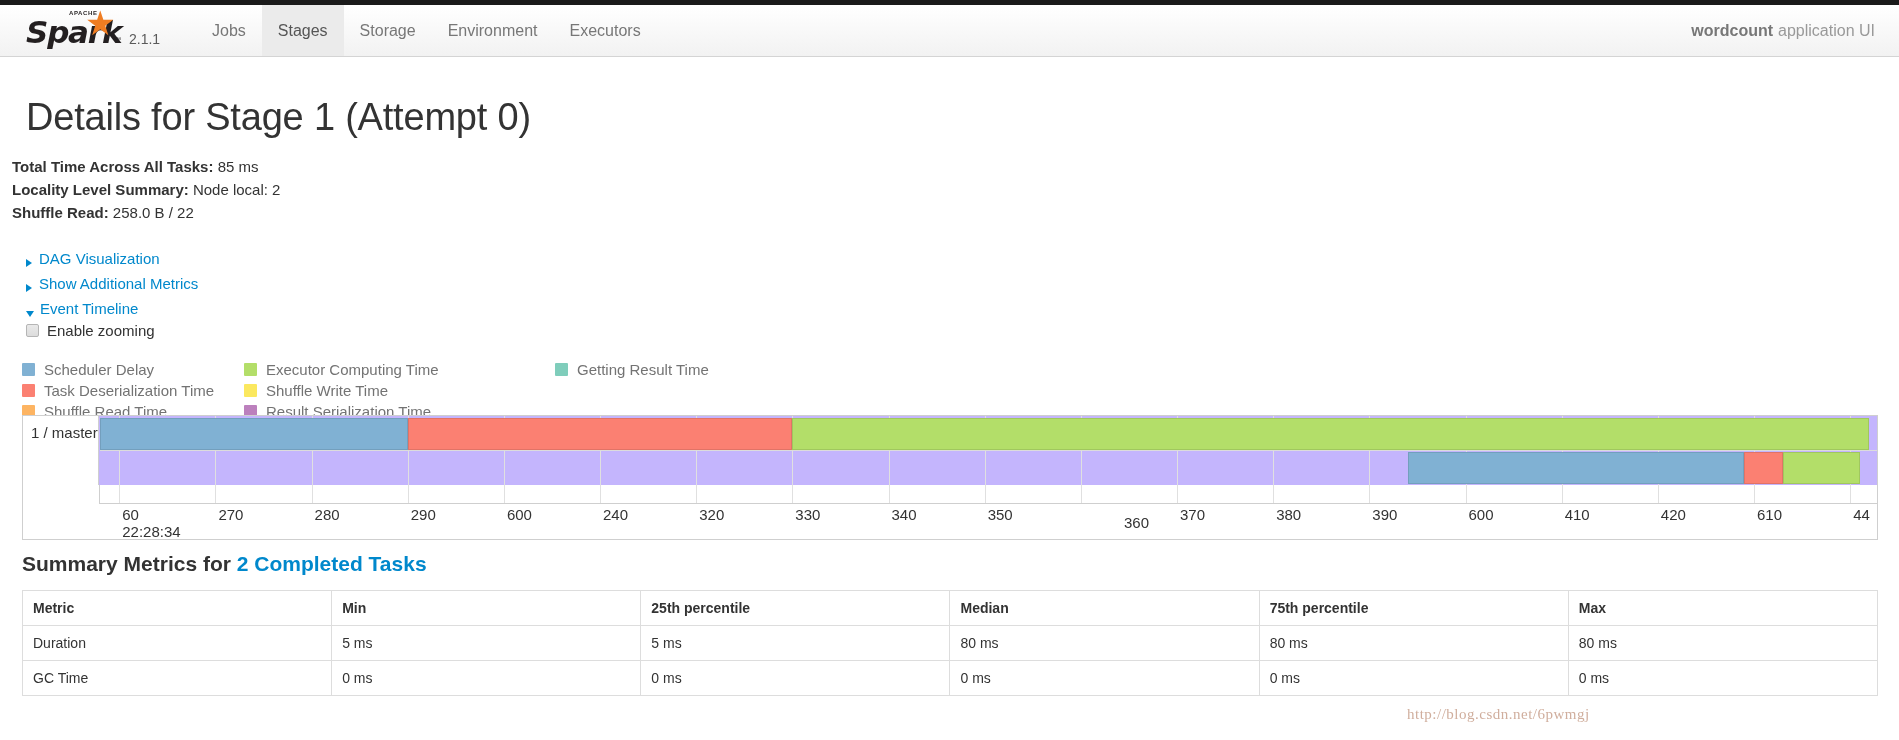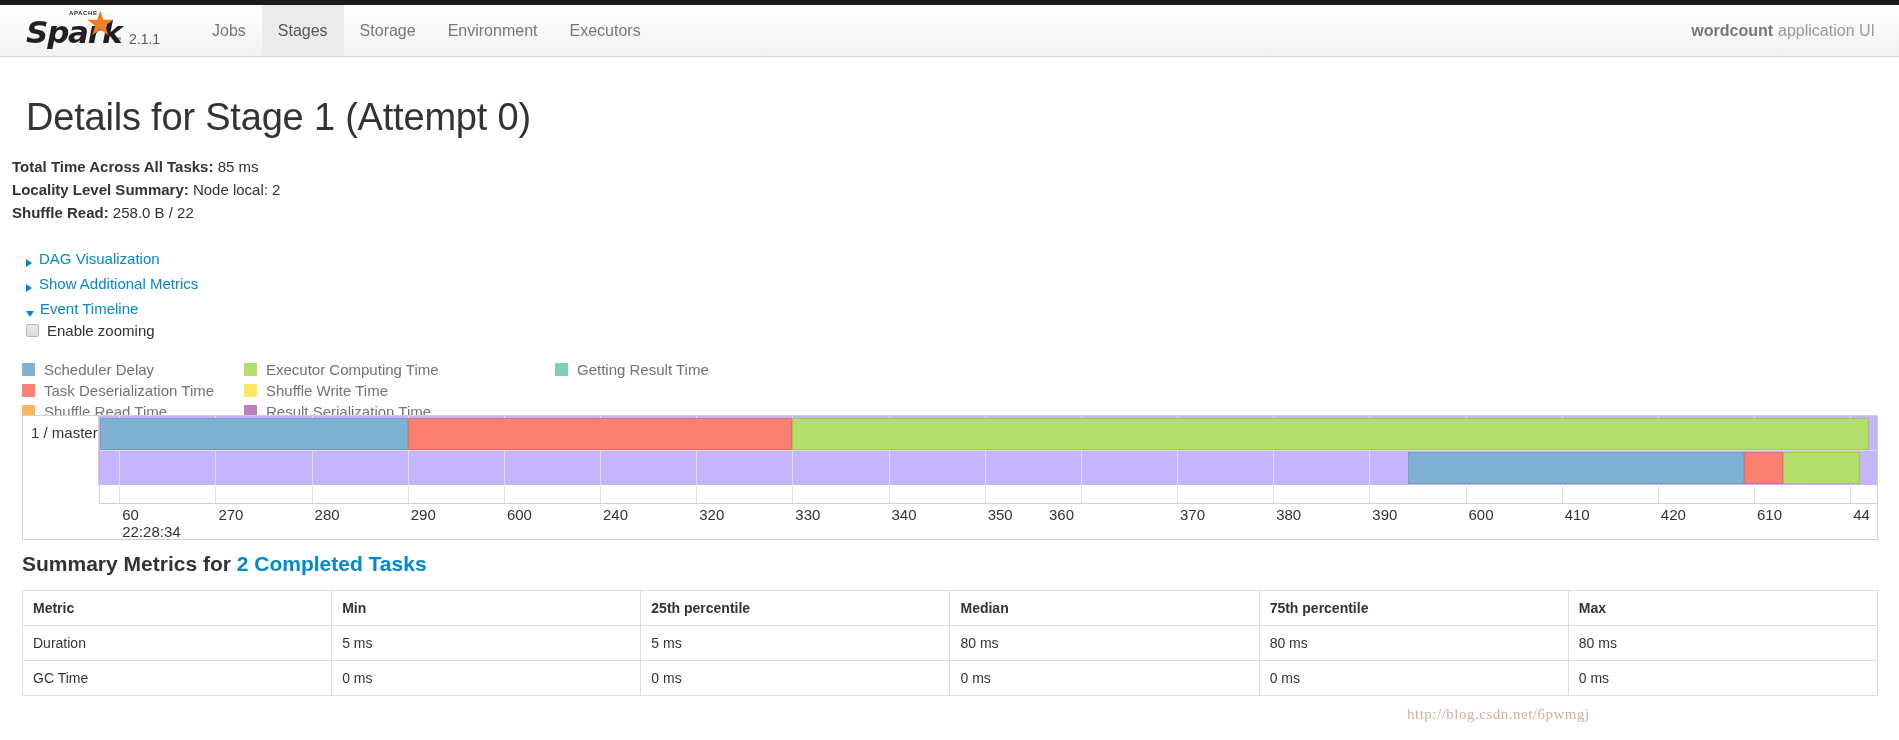--- a/index.html
+++ b/index.html
@@ -400,21 +400,21 @@
       <div class="axis-tick-label" style="left: 580.043px;">240</div>
       <div class="axis-tickline" style="left: 673.205px;"></div>
       <div class="axis-tick-label" style="left: 676.205px;">320</div>
       <div class="axis-tickline" style="left: 769.368px;"></div>
       <div class="axis-tick-label" style="left: 772.368px;">330</div>
       <div class="axis-tickline" style="left: 865.53px;"></div>
       <div class="axis-tick-label" style="left: 868.53px;">340</div>
       <div class="axis-tickline" style="left: 961.692px;"></div>
       <div class="axis-tick-label" style="left: 964.692px;">350</div>
       <div class="axis-tickline" style="left: 1057.85px;"></div>
-      <div class="axis-tick-label" style="left: 1026px;">360</div>
+      <div class="axis-tick-label" style="left: 1101px; margin-top: 8px;">360</div>
       <div class="axis-tickline" style="left: 1154.02px;"></div>
       <div class="axis-tick-label" style="left: 1157.02px;">370</div>
       <div class="axis-tickline" style="left: 1250.18px;"></div>
       <div class="axis-tick-label" style="left: 1253.18px;">380</div>
       <div class="axis-tickline" style="left: 1346.34px;"></div>
       <div class="axis-tick-label" style="left: 1349.34px;">390</div>
       <div class="axis-tickline" style="left: 1442.5px;"></div>
       <div class="axis-tick-label" style="left: 1445.5px;">600</div>
       <div class="axis-tickline" style="left: 1538.66px;"></div>
       <div class="axis-tick-label" style="left: 1541.66px;">410</div>

